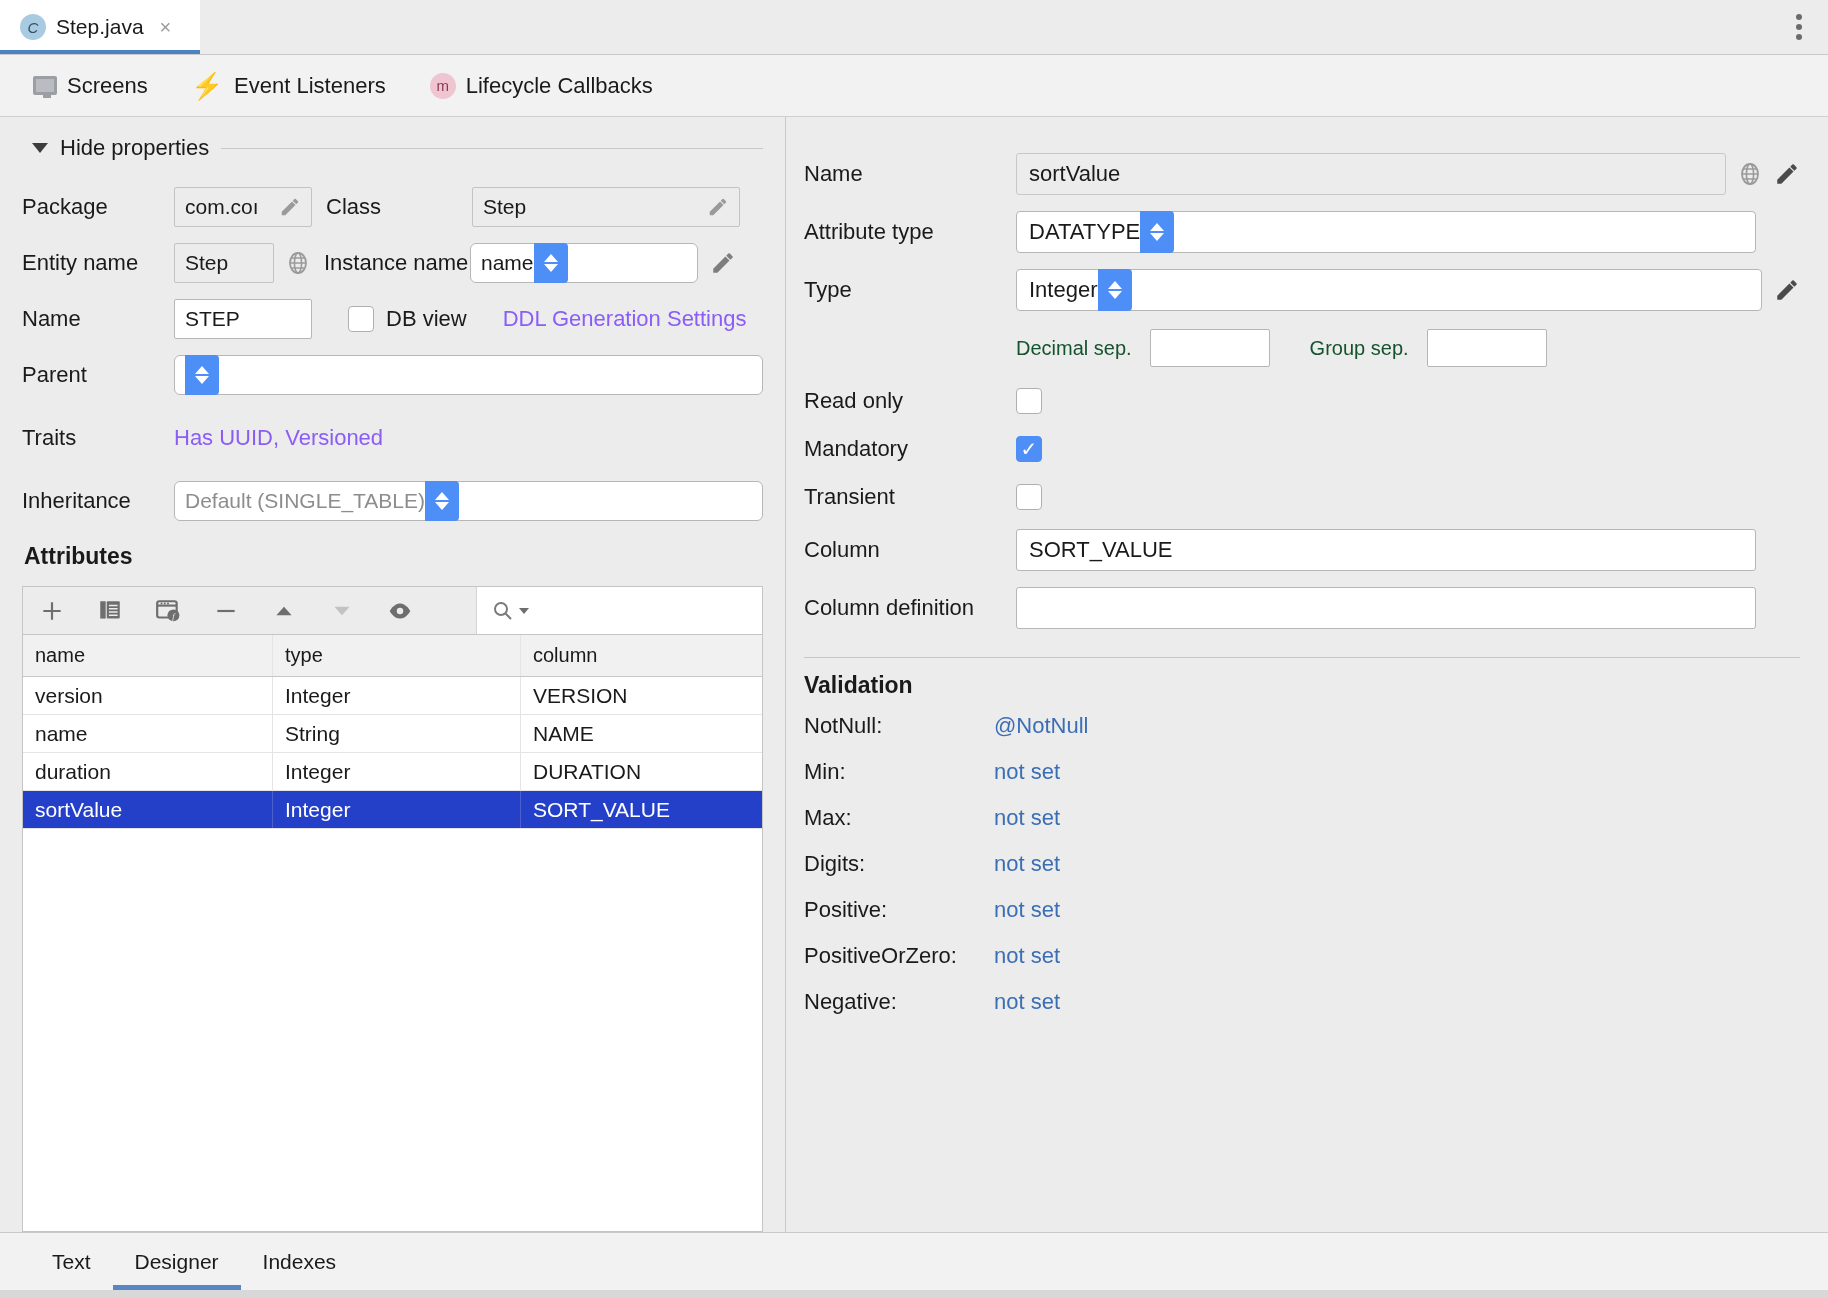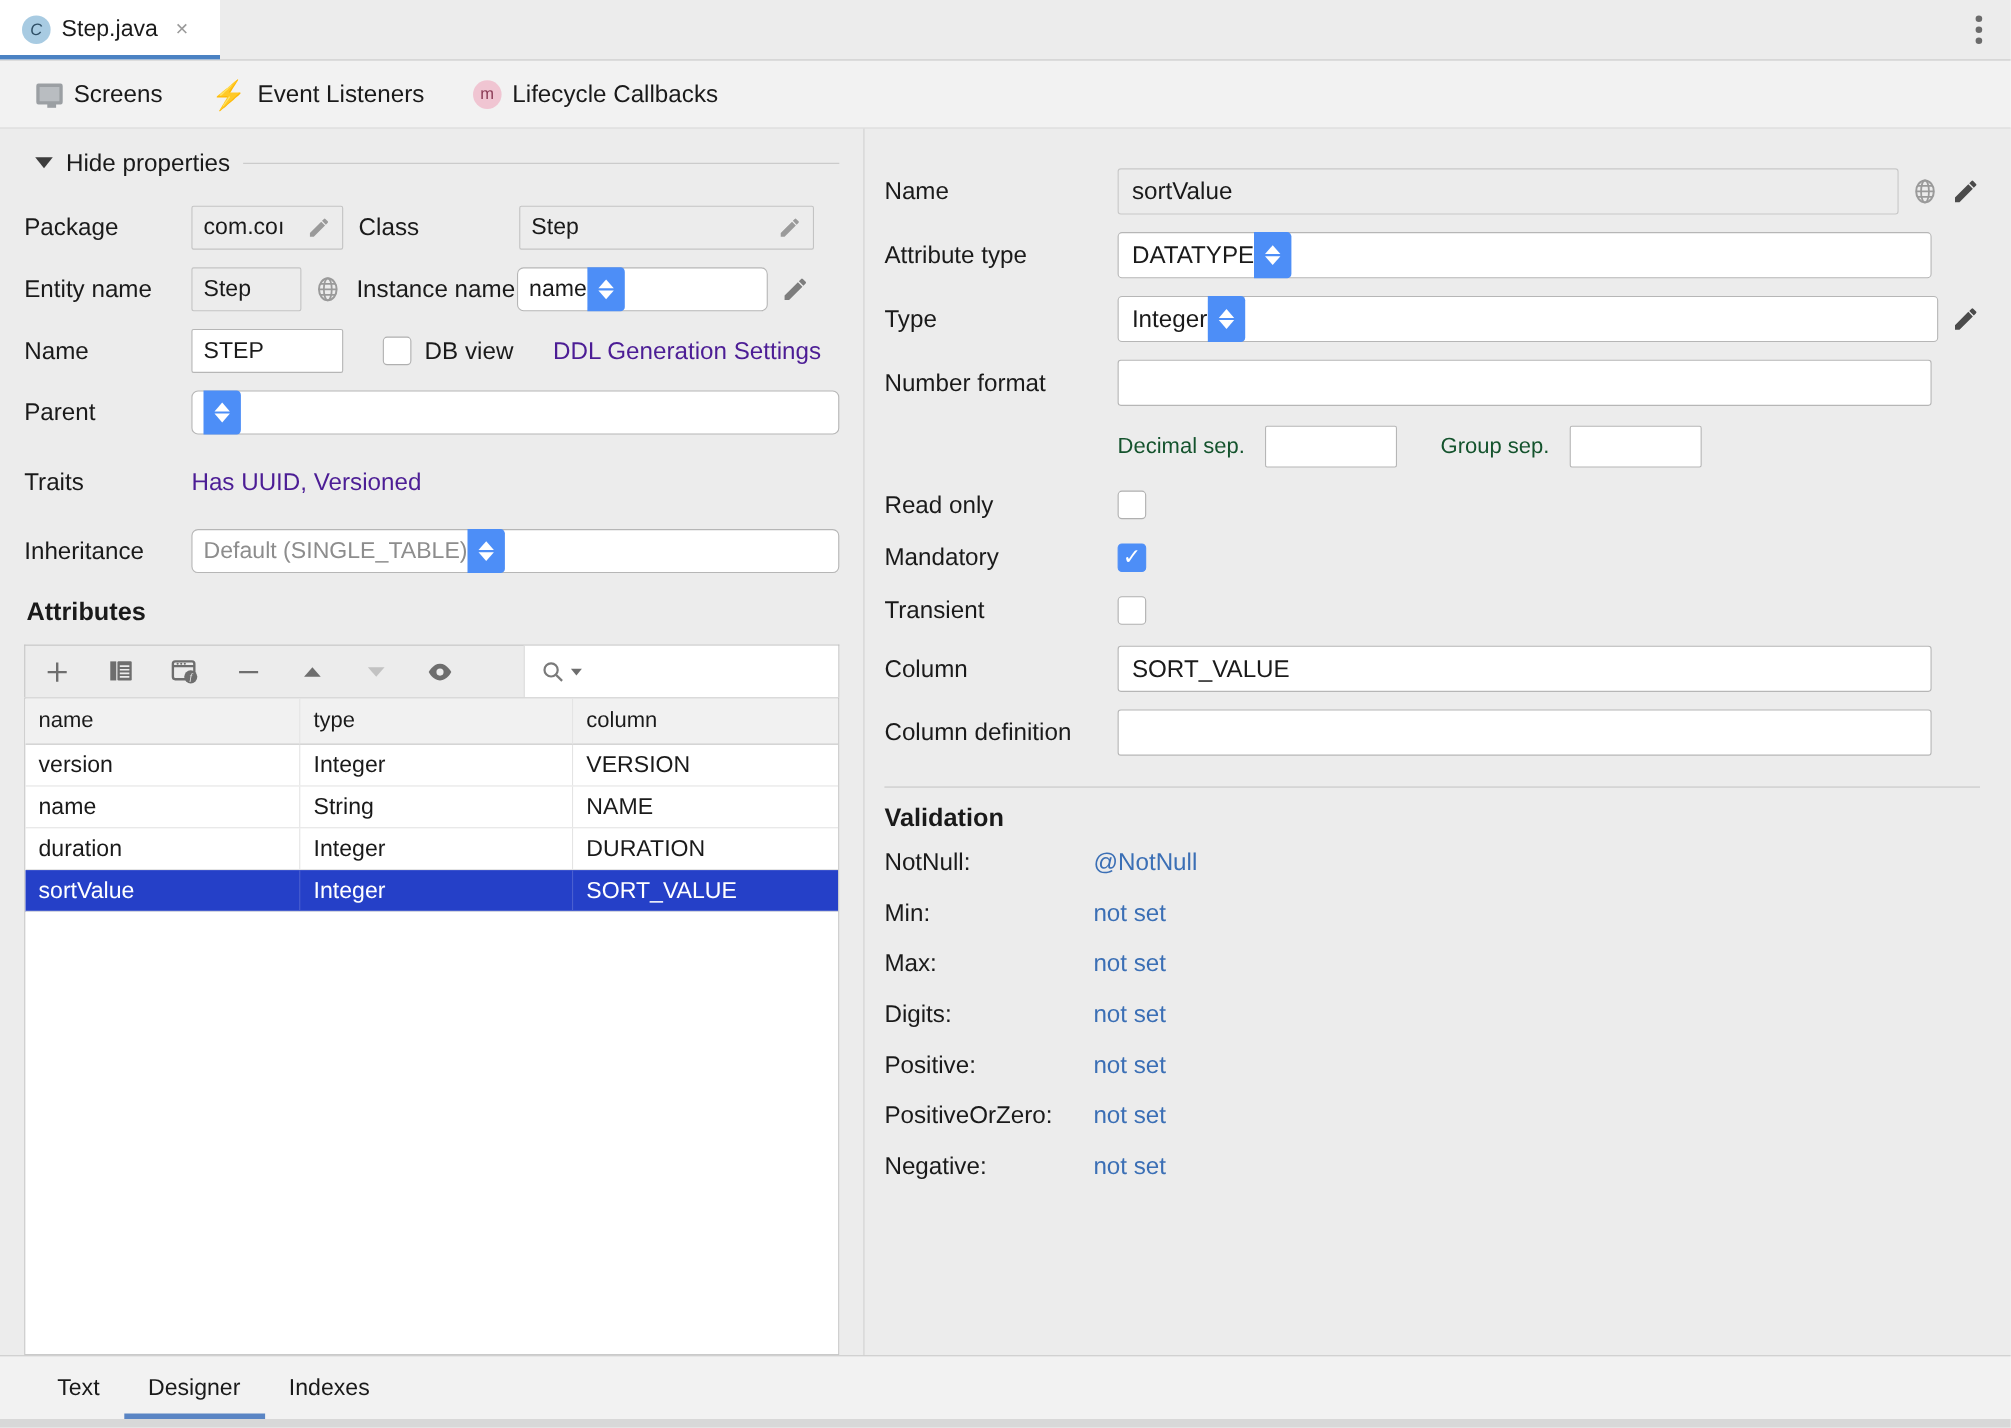--- a/index.html
+++ b/index.html
@@ -146,21 +146,21 @@
   .chk {
     width: 26px; height: 26px; border: 1px solid #b0b0b0; background: #fff;
     border-radius: 4px; flex: 0 0 26px;
   }
   .chk.on {
     background: #4d8ef7; border-color: #4d8ef7;
     display: flex; align-items: center; justify-content: center;
     color: #fff; font-size: 20px; line-height: 1;
   }
   .chk-label { font-size: 22px; color: #1a1a1a; margin-left: 12px; }
-  .link { color: #4c1d95; font-size: 22px; }
+  .link { color: #8b5cf6; font-size: 22px; }
 
   
   .attr-title { font-size: 23px; font-weight: bold; color: #1a1a1a; margin: 14px 0 16px 2px; }
   .attr-panel { display: flex; flex-direction: column; flex: 1 1 auto; min-height: 0; }
   .attr-toolbar {
     height: 48px; background: #ececec;
     border: 1px solid #c5c5c5; border-bottom: none;
     display: flex; align-items: center; padding-left: 12px; gap: 24px;
   }
   .tb-btn { width: 34px; height: 34px; display: flex; align-items: center; justify-content: center; }
@@ -475,28 +475,20 @@
                 <i class="up"></i>
                 <i class="dn"></i>
               </span>
           </div>
           <svg class="pencil-std" viewBox="0 0 24 24">
             <path d="M3 17.2V21h3.8L18 9.8 14.2 6 3 17.2zM20.7 7.1a1 1 0 0 0 0-1.4l-2.4-2.4a1 1 0 0 0-1.4 0l-1.9 1.9L18.8 9l1.9-1.9z" fill="#4b4b4b"></path>
           </svg>
         </div>
       </div>
 
-      <div class="rrow">
-        <span class="rlabel">Number format</span>
-        <div class="rfield" style="padding-right:44px">
-          <div class="rfld">
-            <span></span>
-          </div>
-        </div>
-      </div>
 
       <div class="sep-row">
         <span class="sep-lbl">Decimal sep.</span>
         <span class="sep-in"></span>
         <span class="sep-lbl" style="margin-left:22px">Group sep.</span>
         <span class="sep-in"></span>
       </div>
 
       <div class="rrow" style="height:48px">
         <span class="rlabel">Read only</span>

